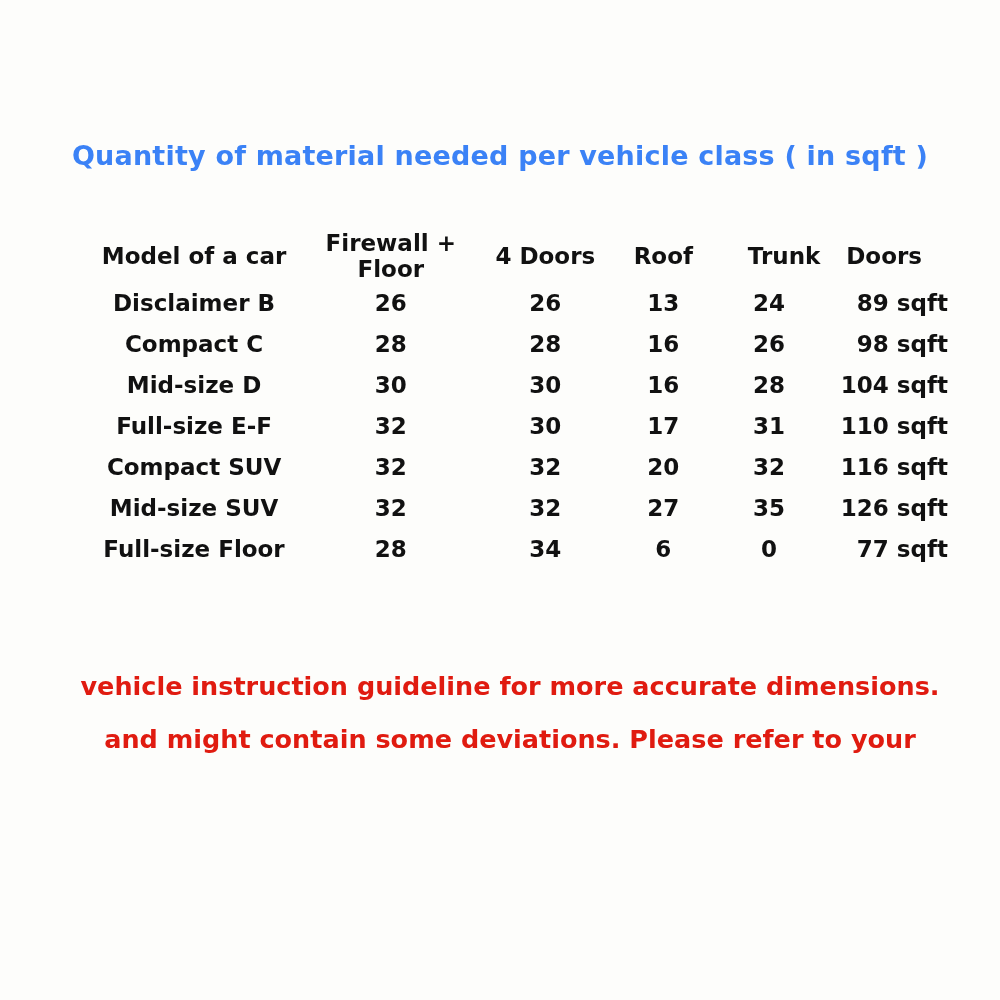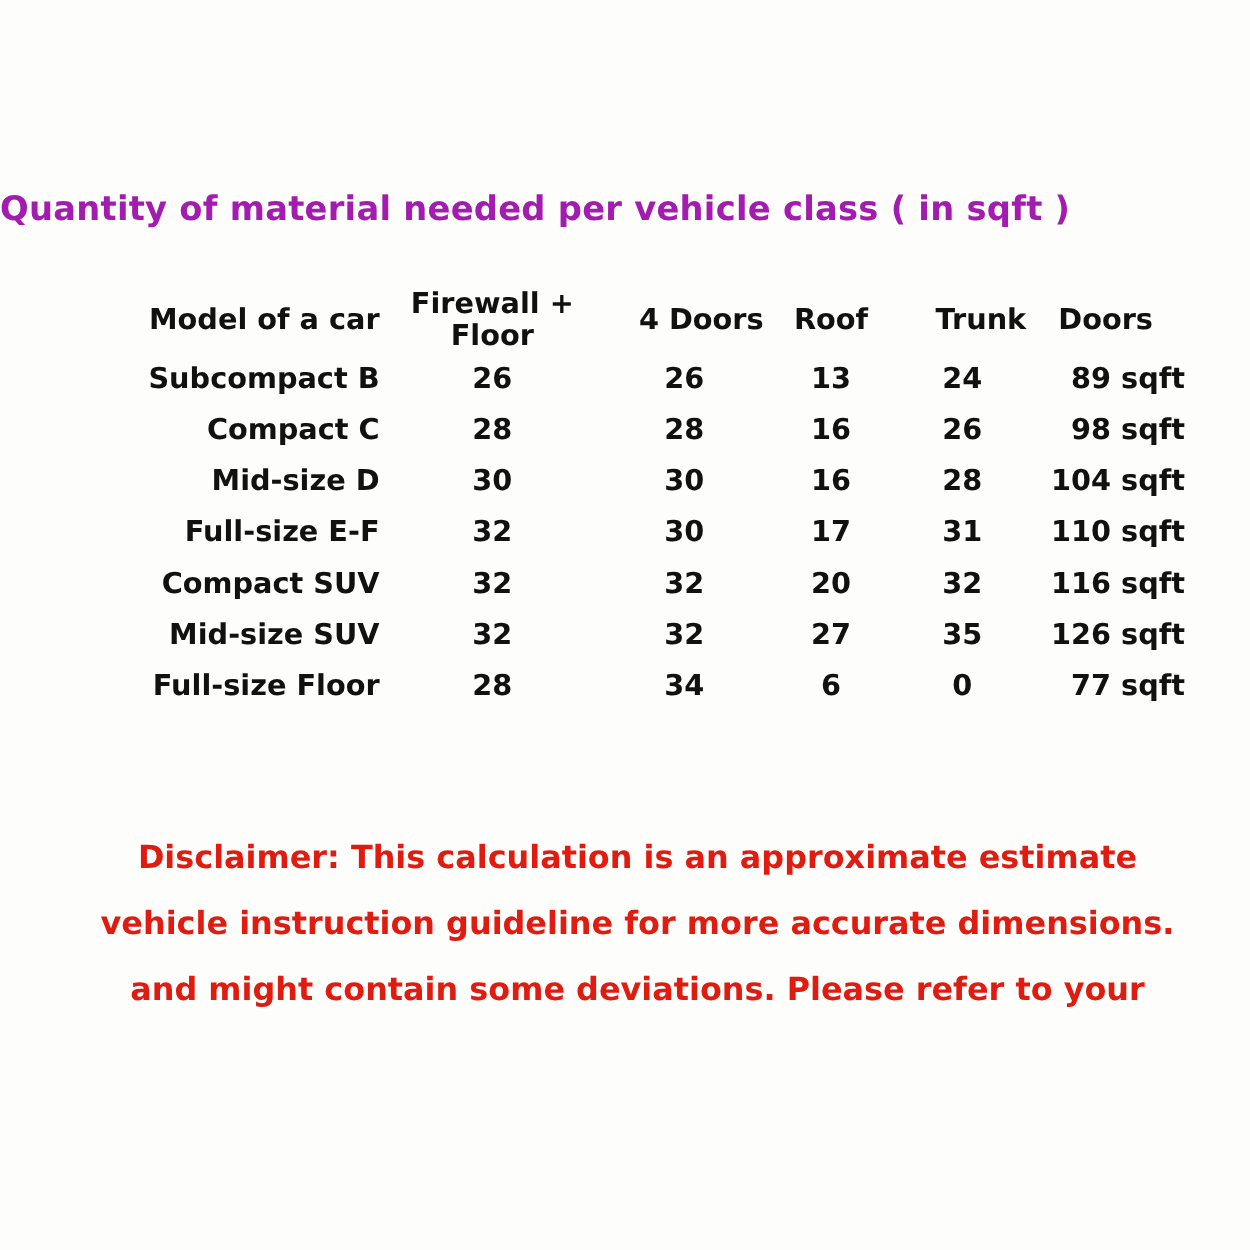--- a/index.html
+++ b/index.html
@@ -16,52 +16,52 @@
   .page {
     position: relative;
     width: 1000px;
     height: 1000px;
     box-sizing: border-box;
     background: #fdfdfb;
   }
   .title {
     position: absolute;
     left: 0;
-    top: 152px;
+    top: 140px;
     width: 1000px;
-    text-align: left;
+    text-align: center;
     font-size: 27px;
     font-weight: bold;
-    color: #a21caf;
+    color: #3b82f6;
     letter-spacing: 0.2px;
   }
   table.matrix {
     position: absolute;
     left: 88px;
     top: 230px;
     width: 860px;
     border-collapse: collapse;
     font-size: 23px;
     color: #111111;
   }
   table.matrix th,
   table.matrix td {
     padding: 0;
     height: 41px;
     vertical-align: middle;
     font-weight: bold;
   }
   th.col-model, td.cell-model {
-    text-align: right;
+    text-align: center;
     width: 230px;
     padding-left: 8px;
     font-size: 23px;
   }
   th.col-firewall { width: 200px; text-align: center; }
-  th.col-doors    { width: 140px; text-align: right; }
+  th.col-doors    { width: 140px; text-align: center; }
   th.col-roof     { width: 120px; text-align: center; }
   th.col-trunk    { width: 110px; text-align: right; }
   th.col-total    { width: 140px; text-align: center; }
 
   td.num {
     text-align: center;
   }
   td.cell-firewall { width: 200px; }
   td.cell-doors    { width: 140px; }
   td.cell-roof     { width: 120px; }
@@ -102,21 +102,21 @@
         <th class="col-model">Model of a car</th>
         <th class="col-firewall">Firewall + Floor</th>
         <th class="col-doors">4 Doors</th>
         <th class="col-roof">Roof</th>
         <th class="col-trunk">Trunk</th>
         <th class="col-total">Doors</th>
       </tr>
     </thead>
     <tbody>
       <tr>
-        <td class="cell-model">Subcompact B</td>
+        <td class="cell-model">Disclaimer B</td>
         <td class="num cell-firewall">26</td>
         <td class="num cell-doors">26</td>
         <td class="num cell-roof">13</td>
         <td class="num cell-trunk">24</td>
         <td class="cell-total">89 sqft</td>
       </tr>
       <tr>
         <td class="cell-model">Compact C</td>
         <td class="num cell-firewall">28</td>
         <td class="num cell-doors">28</td>
@@ -161,18 +161,17 @@
         <td class="num cell-firewall">28</td>
         <td class="num cell-doors">34</td>
         <td class="num cell-roof">6</td>
         <td class="num cell-trunk">0</td>
         <td class="cell-total">77 sqft</td>
       </tr>
     </tbody>
   </table>
 
   <div class="disclaimer">
-    <span class="line">Disclaimer: This calculation is an approximate estimate</span>
     <span class="line">vehicle instruction guideline for more accurate dimensions.</span>
     <span class="line">and might contain some deviations. Please refer to your</span>
   </div>
 
 </div>
 
 </body></html>

